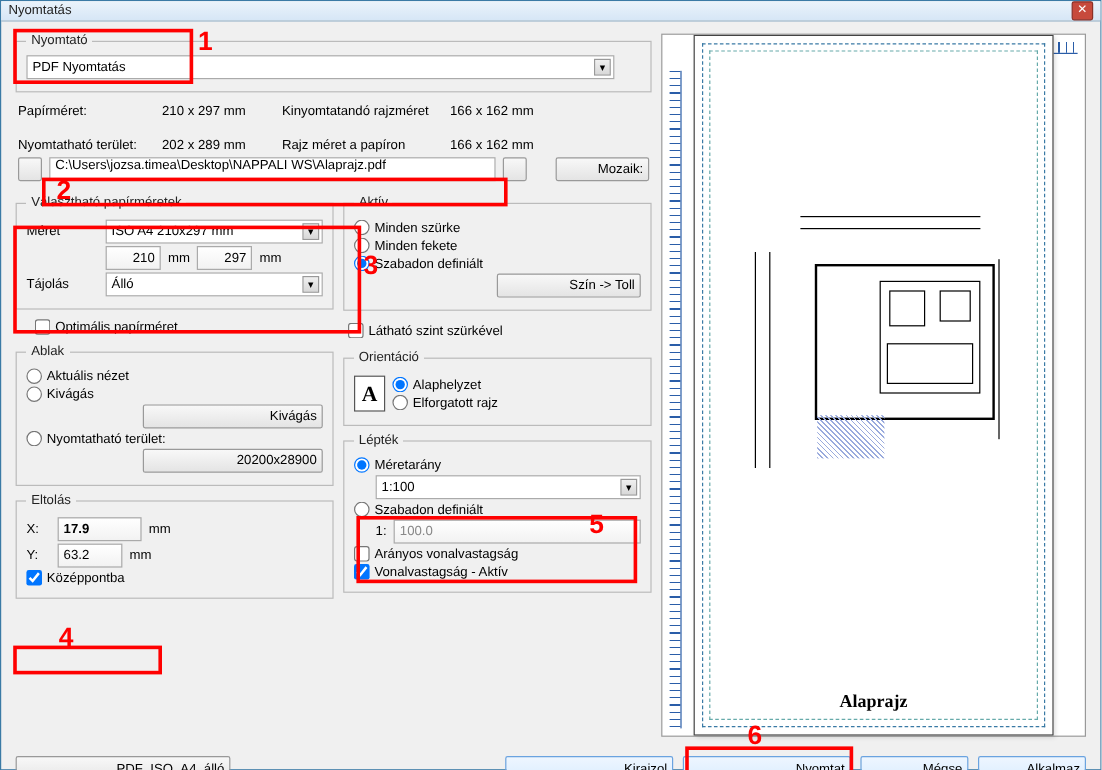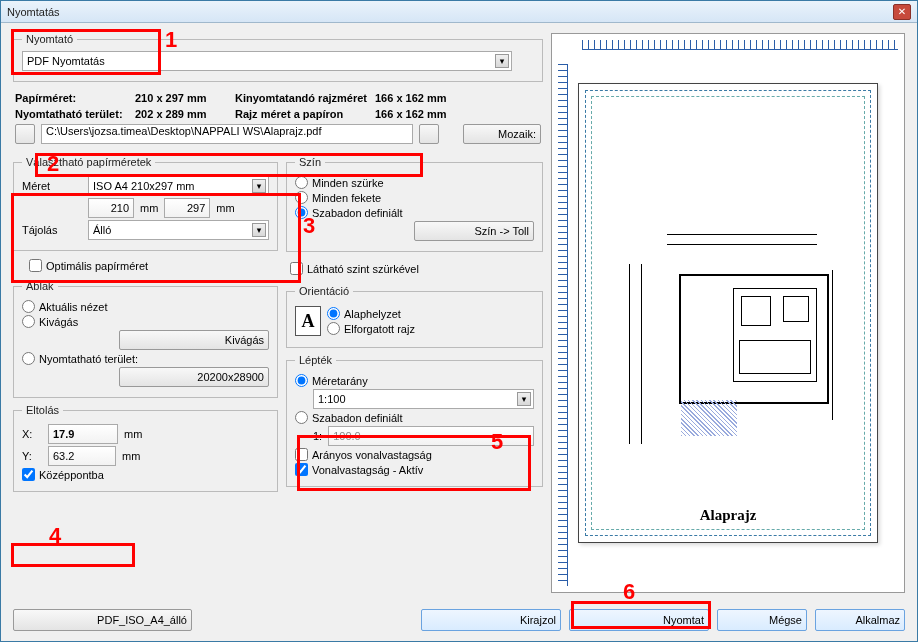--- a/index.html
+++ b/index.html
@@ -14,32 +14,32 @@
   fieldset { border: 1px solid #bbb; padding: 6px 8px 8px 8px; margin: 0; position: relative; }
   legend { padding: 0 4px; color: #222; }
   .row { display: flex; align-items: center; gap: 6px; margin: 2px 0; }
   .select, .input, .btn, select, input[type=text] { height: 20px; border: 1px solid #aaa; background: linear-gradient(#fff,#f2f2f2); padding: 0 4px; }
   .btn { text-align: right; line-height: 18px; cursor: pointer; border-radius: 2px; background: linear-gradient(#f8f8f8,#e4e4e4); border:1px solid #999; }
   .input { background: #fff; }
   .select { display: flex; align-items: center; justify-content: space-between; padding-right: 2px; cursor: pointer; background:#fff;}
   .select .arrow { width: 14px; height: 14px; background: linear-gradient(#f0f0f0,#d8d8d8); border: 1px solid #999; text-align: center; line-height: 12px; font-size: 9px; }
   .radio, .check { display: flex; align-items: center; gap: 4px; margin: 2px 0; }
   .radio input, .check input { margin: 0; }
-  .info-grid { display: grid; grid-template-columns: 120px 100px 140px 100px; row-gap: 4px; margin-bottom: 4px; font-weight: bold;}
+  .info-grid { display: grid; grid-template-columns: 120px 100px 140px 100px; row-gap: 16px; margin-bottom: 4px;}
   .mark { position: absolute; border: 3px solid red; pointer-events: none; }
   .mark-num { position: absolute; color: red; font-size: 22px; font-weight: bold; pointer-events: none; }
   .footer { display: flex; gap: 8px; padding: 6px 12px 10px 12px; align-items: center; }
   .footer .btn { min-width: 90px; height: 22px; line-height: 20px; }
   .footer .spacer { flex: 1; }
   .two-col { display: flex; gap: 8px; }
   .col { flex: 1; display: flex; flex-direction: column; gap: 6px; }
   .preview-outer { flex:1; background:#fff; border:1px solid #999; position:relative; margin-bottom:4px; display:flex; align-items:center; justify-content:center;}
   .ruler-top { position:absolute; top:6px; left:30px; right:6px; height:10px; border-bottom:1px solid #2a5da8; background:repeating-linear-gradient(to right,#2a5da8 0 1px,transparent 1px 6px);}
   .ruler-left { position:absolute; top:30px; bottom:6px; left:6px; width:10px; border-right:1px solid #2a5da8; background:repeating-linear-gradient(to bottom,#2a5da8 0 1px,transparent 1px 6px);}
-  .page { width: 300px; height: 460px; border:1px solid #444; background:#fff; position:relative; box-shadow: 2px 2px 4px rgba(0,0,0,.15);}
+  .page { width: 300px; height: 584px; border:1px solid #444; background:#fff; position:relative; box-shadow: 2px 2px 4px rgba(0,0,0,.15);}
   .page-inner { position:absolute; inset:6px; border:1px dashed #3a7aa5;}
   .page-inner2 { position:absolute; inset:12px; border:1px dashed #6aa;}
   .floorplan { position:absolute; top:120px; left:40px; right:40px; height:250px;}
   .fp-box { position:absolute; border:1px solid #000; }
   .fp-label { position:absolute; bottom:18px; left:0; right:0; text-align:center; font-weight:bold; font-family:"Times New Roman",serif; font-size:15px;}
   .a-icon { width:26px; height:30px; border:1px solid #555; display:flex; align-items:center; justify-content:center; font-family:"Times New Roman",serif; font-size:18px; font-weight:bold; background:#fff;}
   label { white-space:nowrap; }
   .blue-border { border:1px solid #6aa3e0; background:linear-gradient(#eef6ff,#d9ecff); }
   .btn.blue-border { color:#000; }
   .hatch { position:absolute; background:repeating-linear-gradient(45deg,#9ad,#9ad 1px,transparent 1px,transparent 3px);}
@@ -142,33 +142,33 @@
 
           <fieldset>
             <legend>Eltolás</legend>
             <div class="row">
                 <label style="width:20px">X:</label>
                 <input class="input" type="text" style="width: 70px; font-weight: bold;" value="17.9">
                 <label>mm</label>
               </div>
             <div class="row">
                 <label style="width:20px">Y:</label>
-                <input class="input" type="text" style="width: 68px;" value="63.2">
+                <input class="input" type="text" style="width: 54px;" value="63.2">
                 <label>mm</label>
               </div>
             <div class="check">
                 <input type="checkbox" checked="" style="">
                 <label>Középpontba</label>
               </div>
           </fieldset>
         </div>
 
         <div class="col">
           <fieldset>
-            <legend>Szín</legend>
+            <legend>Aktív</legend>
             <div class="radio">
                 <input type="radio" name="cg" style="">
                 <label>Minden szürke</label>
               </div>
             <div class="radio">
                 <input type="radio" name="cg" style="">
                 <label>Minden fekete</label>
               </div>
             <div class="radio">
                 <input type="radio" name="cg" checked="" style="">

